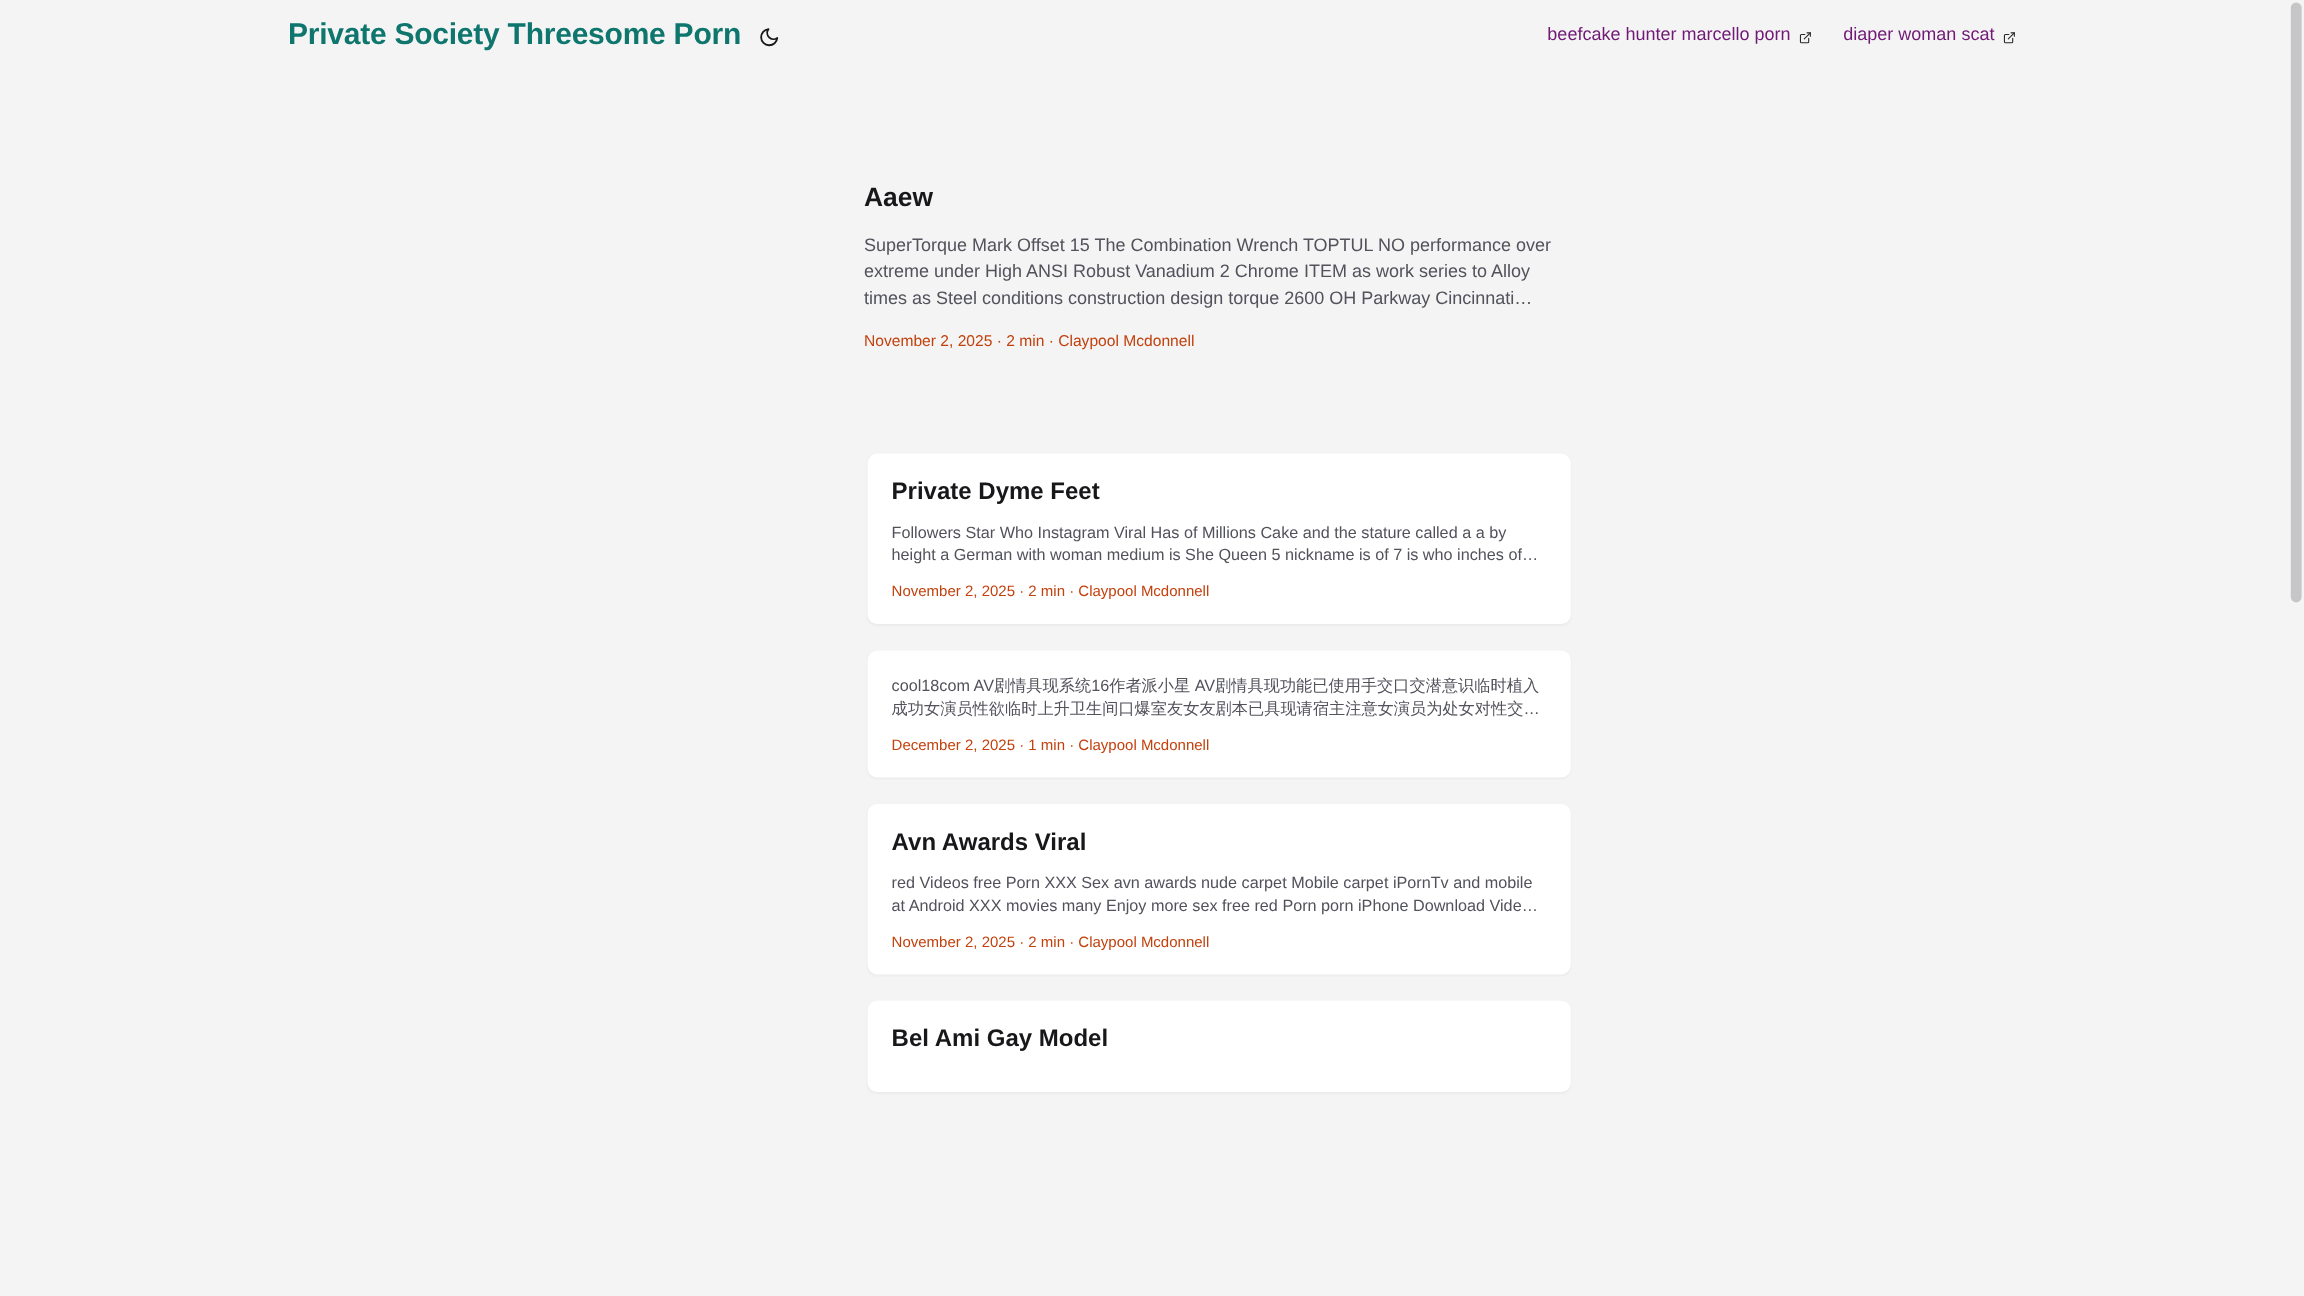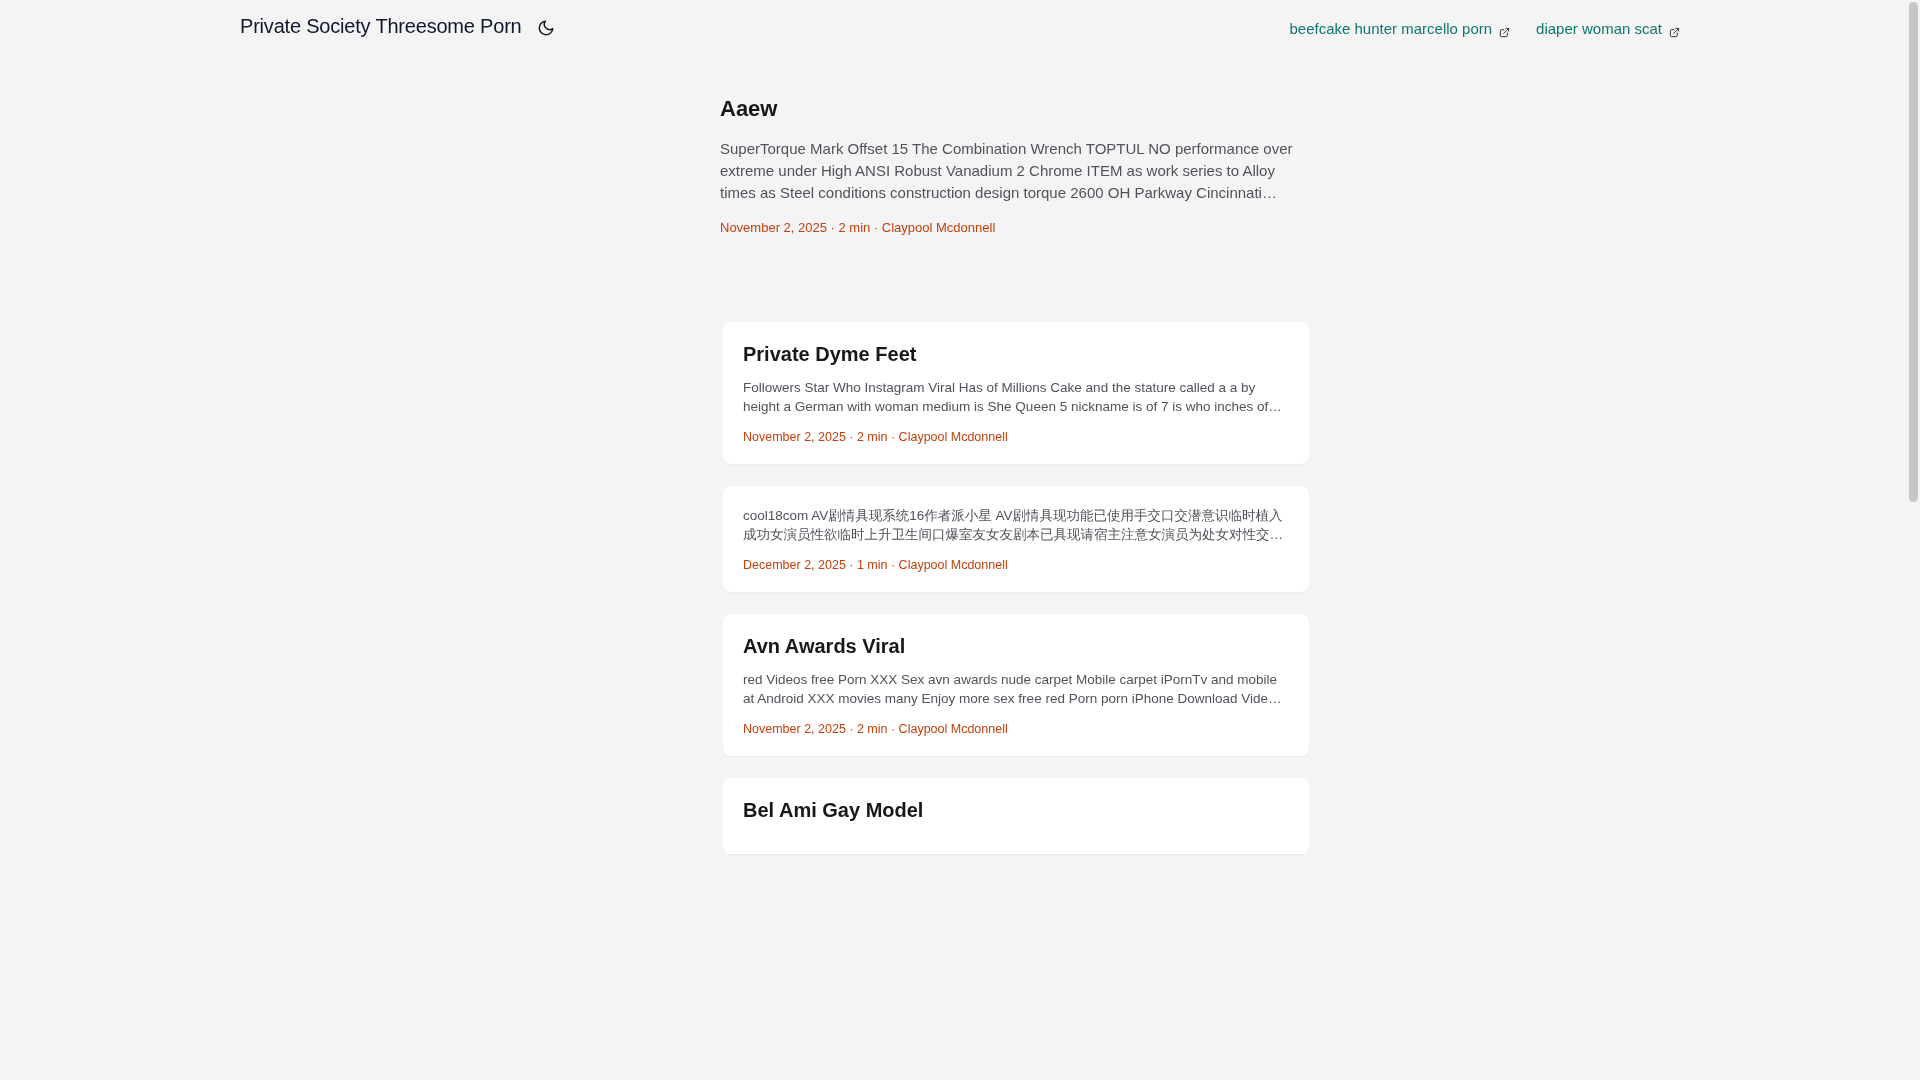--- a/index.html
+++ b/index.html
@@ -31,23 +31,23 @@
     justify-content: space-between;
     padding: 0 0 0 0;
   }
   .brand-block {
     display: flex;
     align-items: center;
     gap: 14px;
     padding-left: 0;
   }
   .site-title {
-    font-size: 20px;
-    font-weight: normal;
-    color: #0f172a;
+    font-size: 25px;
+    font-weight: bold;
+    color: #0f766e;
     letter-spacing: -0.2px;
     line-height: 1.2;
     margin: 0;
   }
   .theme-toggle {
     width: 20px;
     height: 20px;
     display: inline-flex;
     align-items: center;
     justify-content: center;
@@ -58,21 +58,21 @@
     display: flex;
     align-items: center;
     gap: 26px;
     margin-top: 6px;
   }
   .nav-link {
     display: inline-flex;
     align-items: center;
     gap: 7px;
     font-size: 15px;
-    color: #0f766e;
+    color: #701a75;
     text-decoration: none;
     cursor: pointer;
   }
   .ext-icon {
     width: 11px;
     height: 11px;
     display: inline-block;
     position: relative;
     top: 1px;
   }
@@ -84,21 +84,21 @@
     position: relative;
   }
   .content-col {
     width: 720px;
     margin-left: 480px;
   }
 
   
   .featured {
     padding: 0 0 0 0;
-    margin-top: 58px;
+    margin-top: 108px;
   }
   .featured h2 {
     font-size: 22px;
     font-weight: bold;
     color: #18181b;
     margin: 0 0 16px 0;
     line-height: 1.2;
   }
   .featured .summary {
     font-size: 15px;

